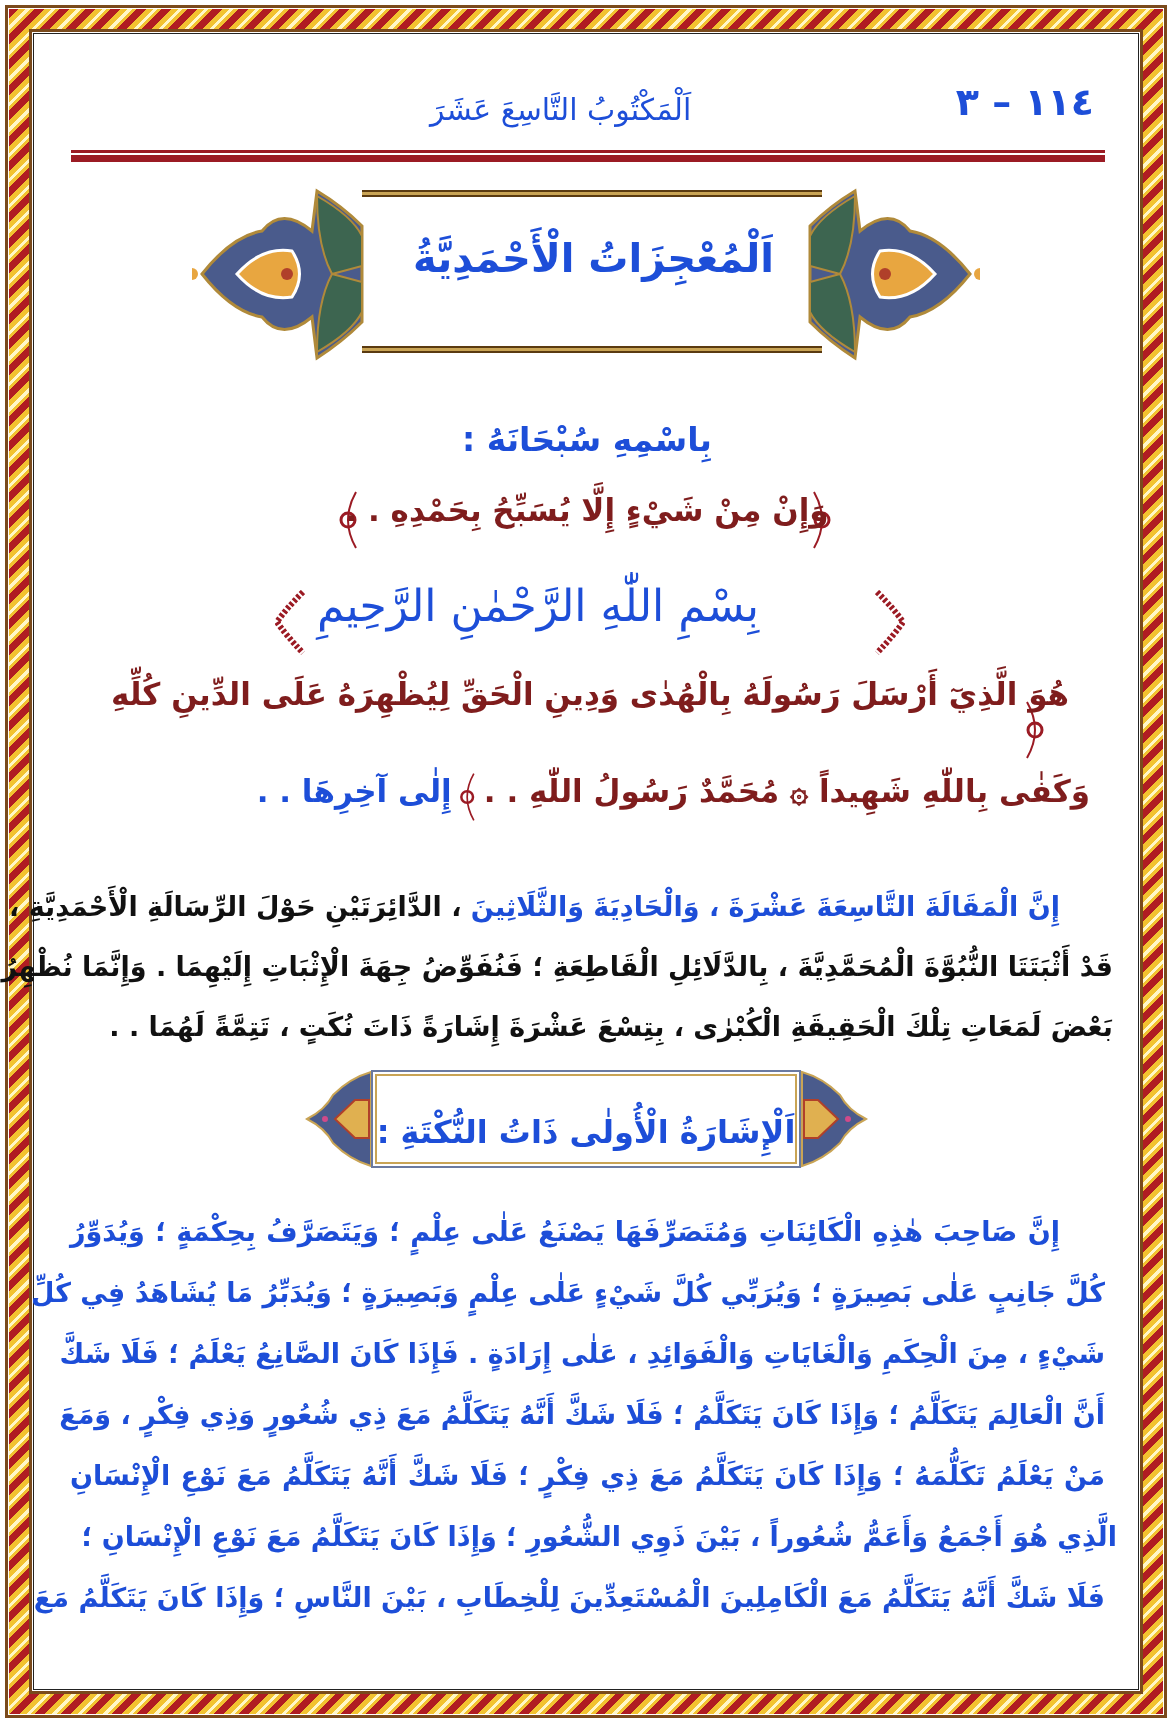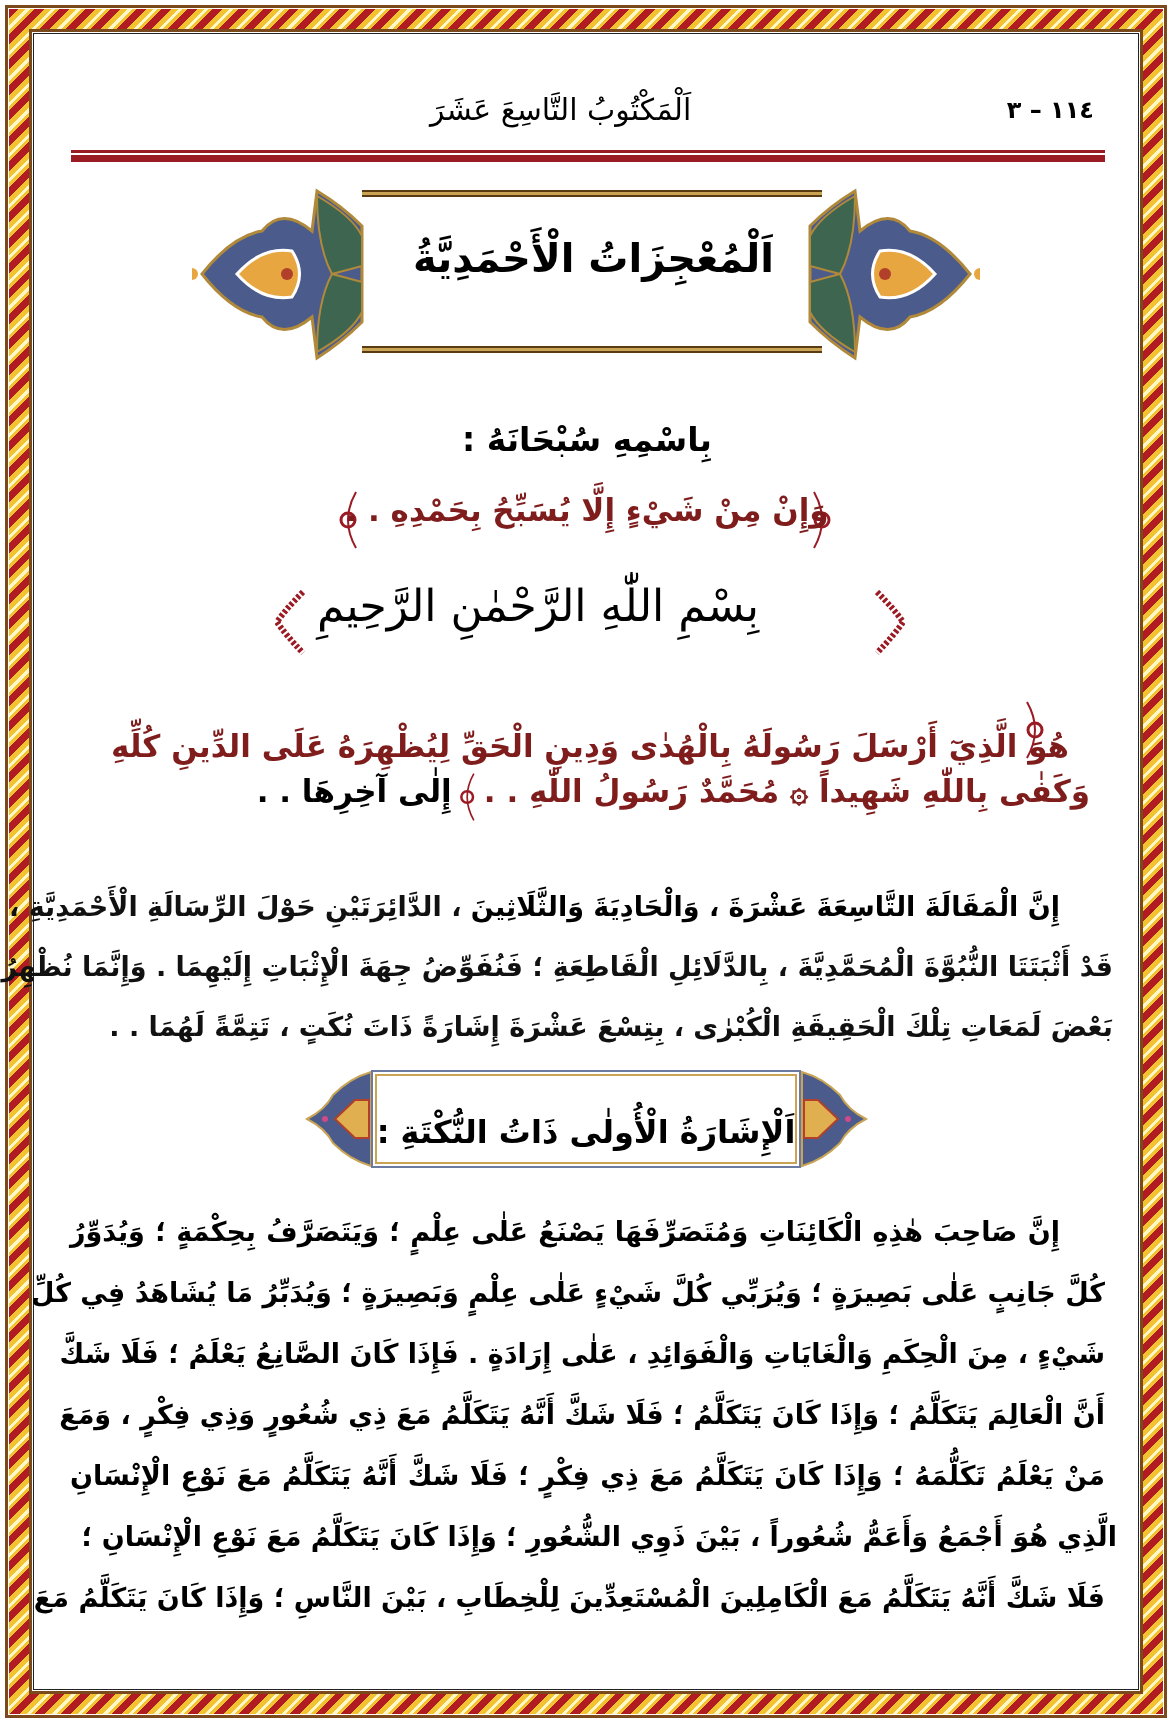--- a/index.html
+++ b/index.html
@@ -14,25 +14,25 @@
     background:
       repeating-linear-gradient(135deg,#b01c22 0 7px,#f2c230 7px 12px,#fff7c8 12px 15px,#f2c230 15px 18px) border-box;
     -webkit-mask: linear-gradient(#000 0 0) padding-box, linear-gradient(#000 0 0);
     -webkit-mask-composite: xor; mask-composite: exclude; }
   .border-inner { left:29px; top:29px; width:1114px; height:1665px;
     border:3px solid #7a4a1c; box-sizing:border-box; background:#fff; }
   .border-inner-line { left:33px; top:33px; width:1106px; height:1657px;
     border:1px solid #222; box-sizing:border-box; }
 
   .ar { direction:rtl; font-family:"DejaVu Sans", sans-serif; font-weight:bold; white-space:nowrap; }
-  .red { color:#000000; }
+  .red { color:#1d4ed8; }
   .blue { color:#7f1d1d; }
   .black { color:#111;padding-left:8px; }
 
-  .header-num { right:80px; top:96px; font-size:24px; }
+  .header-num { right:80px; top:80px; font-size:38px; }
   .header-title { left:430px; top:92px; font-size:30px; font-weight:normal; }
   .rule-thin { left:71px; top:150px; width:1034px; height:3px; background:#9b1b24; }
   .rule-thick { left:71px; top:155px; width:1034px; height:7px; background:#9b1b24; }
 
   
   .tf-rail { background:#c9a455; border-top:2px solid #5a3a10; border-bottom:2px solid #5a3a10; height:3px; }
   .orn { position:absolute; }
   .title-text { left:365px; top:235px; width:457px; text-align:center; font-size:40px; }
 
   .bismihi { left:0; width:1174px; top:420px; text-align:center; font-size:33px; }
@@ -103,21 +103,21 @@
   </svg>
 <svg class="abs" style="left:875px;top:590px" width="30" height="65" viewBox="0 0 30 65">
     <path d="M2 2 Q20 20 28 32 Q20 44 2 63" fill="none" stroke="#9b1b24" stroke-width="6" stroke-dasharray="3 2"></path>
   </svg>
 <div class="abs ar red basmala">بِسْمِ اللّٰهِ الرَّحْمٰنِ الرَّحِيمِ</div>
 
 <svg class="bracket abs" style="left:1022px;top:700px;width:24px" viewBox="0 0 22 60">
     <path d="M4 2 Q20 30 4 58" fill="none" stroke="#9b1b24" stroke-width="2"></path>
     <circle cx="12" cy="30" r="7" fill="none" stroke="#9b1b24" stroke-width="3"></circle>
   </svg>
-<div class="abs ar blue verse-line" style="top:728px;text-align:center;">هُوَ الَّذِيٓ أَرْسَلَ رَسُولَهُ بِالْهُدٰى وَدِينِ الْحَقِّ لِيُظْهِرَهُ عَلَى الدِّينِ كُلِّهِ</div>
+<div class="abs ar blue verse-line" style="top:676px;text-align:center;">هُوَ الَّذِيٓ أَرْسَلَ رَسُولَهُ بِالْهُدٰى وَدِينِ الْحَقِّ لِيُظْهِرَهُ عَلَى الدِّينِ كُلِّهِ</div>
 <div class="abs" style="left:90px;width:1000px;top:772px;text-align:right;direction:rtl;white-space:nowrap;">
   <span class="ar blue" style="font-size:31px">وَكَفٰى بِاللّٰهِ شَهِيداً ۞ مُحَمَّدٌ رَسُولُ اللّٰهِ . .</span>
   <svg width="22" height="50" viewBox="0 0 22 60" style="vertical-align:middle">
       <path d="M18 2 Q2 30 18 58" fill="none" stroke="#9b1b24" stroke-width="2"></path>
       <circle cx="10" cy="30" r="7" fill="none" stroke="#9b1b24" stroke-width="3"></circle>
     </svg>
   <span class="ar red" style="font-size:31px">إِلٰى آخِرِهَا . .</span>
 </div>
 
 <div class="abs ar para-line indent" style="top:882px;">

